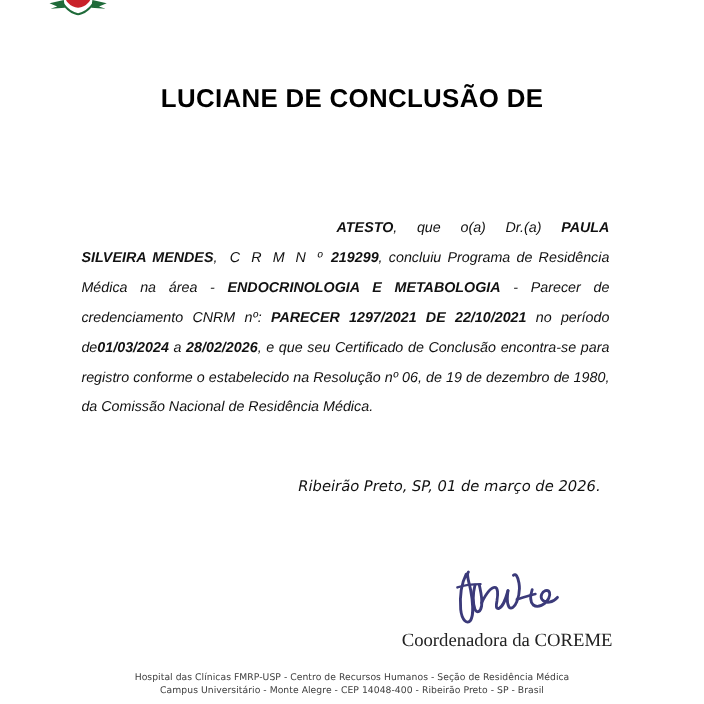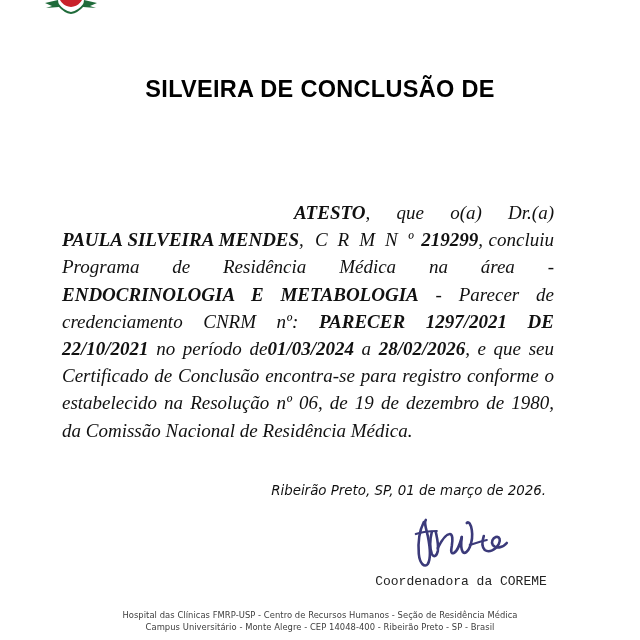--- a/index.html
+++ b/index.html
@@ -51,47 +51,47 @@
   }
 
   
   .body-block {
     position: absolute;
     left: 62px;
     top: 180px;
     width: 492px;
   }
   .body-par {
-    font-family: Liberation Serif, serif;
+    font-family: Liberation Sans, sans-serif;
     font-style: italic;
-    font-size: 19px;
+    font-size: 13px;
     line-height: 27.2px;
     text-align: justify;
     text-justify: inter-word;
     color: #111111;
+    margin-left: 12px;
   }
   .body-par b { font-weight: bold; font-style: italic; }
   .indent { display: inline-block; width: 232px; }
   .sp-crm { letter-spacing: 2.2px; }
 
   
   .placedate {
     position: absolute;
     left: 62px;
     top: 432px;
     width: 492px;
     text-align: right;
     font-family: "DejaVu Sans", sans-serif;
     font-style: italic;
     font-size: 13.4px;
     line-height: 22px;
     color: #111111;
     padding-right: 8px;
     box-sizing: border-box;
-    margin-top: 48px;
   }
 
   
   .sign-block {
     position: absolute;
     left: 330px;
     top: 512px;
     width: 262px;
     text-align: center;
   }
@@ -101,22 +101,22 @@
   }
   .sign-mark svg { position: absolute; left: 50%; top: 0; transform: translateX(-46%); }
   .sign-name {
     font-family: "Liberation Sans", sans-serif;
     font-size: 11.1px;
     letter-spacing: 0.15px;
     color: #222222;
     line-height: 14px;
   }
   .sign-role {
-    font-family: Liberation Mono, monospace;
-    font-size: 13px;
+    font-family: Liberation Serif, serif;
+    font-size: 17px;
     color: #222222;
     line-height: 15px;
   }
 
   
   .footer {
     position: absolute;
     left: 0;
     top: 609px;
     width: 640px;
@@ -138,21 +138,21 @@
     <ellipse cx="29" cy="22" rx="13" ry="15" fill="#c9222a"></ellipse>
     <path d="M29 6 L33 13 L29 11 L25 13 Z" fill="#c9222a"></path>
     <path d="M16 30 L3 33 L10 36 L4 38 L17 37 Z" fill="#1f6b3a"></path>
     <path d="M42 30 L55 33 L48 36 L54 38 L41 37 Z" fill="#1f6b3a"></path>
     <path d="M16 33 Q22 41 29 42 Q36 41 42 33 L42 36 Q36 43 29 44 Q22 43 16 36 Z" fill="#1f6b3a"></path>
     <rect x="26" y="16" width="6" height="14" fill="#ffffff" opacity="0.85"></rect>
   </svg>
 </div>
 
 <div class="title-block">
-  <div class="title-line">SILVEIRA DE CONCLUSÃO DE</div>
+  <div class="title-line">LUCIANE DE CONCLUSÃO DE</div>
 </div>
 
 <div class="body-block">
   <p class="body-par"><span class="indent"></span><b>ATESTO</b><span>, que o(a) Dr.(a) </span><b>PAULA SILVEIRA MENDES</b><span>,</span>&nbsp; <span class="sp-crm">C R M   N º</span>&nbsp;<b>219299</b><span>, concluiu Programa de Residência Médica na área - </span><b>ENDOCRINOLOGIA E METABOLOGIA</b><span> - </span><span>Parecer de credenciamento CNRM nº: </span><b>PARECER 1297/2021 DE 22/10/2021</b><span> no período de</span><b>01/03/2024</b><span> a </span><b>28/02/2026</b><span>, e que seu Certificado de Conclusão encontra-se para registro conforme o estabelecido na Resolução nº 06, de 19 de dezembro de 1980, da Comissão Nacional de Residência Médica.</span></p>
 </div>
 
 <div class="placedate">Ribeirão Preto, SP,  01 de março de 2026.</div>
 
 <div class="sign-block">
   <div class="sign-mark">

